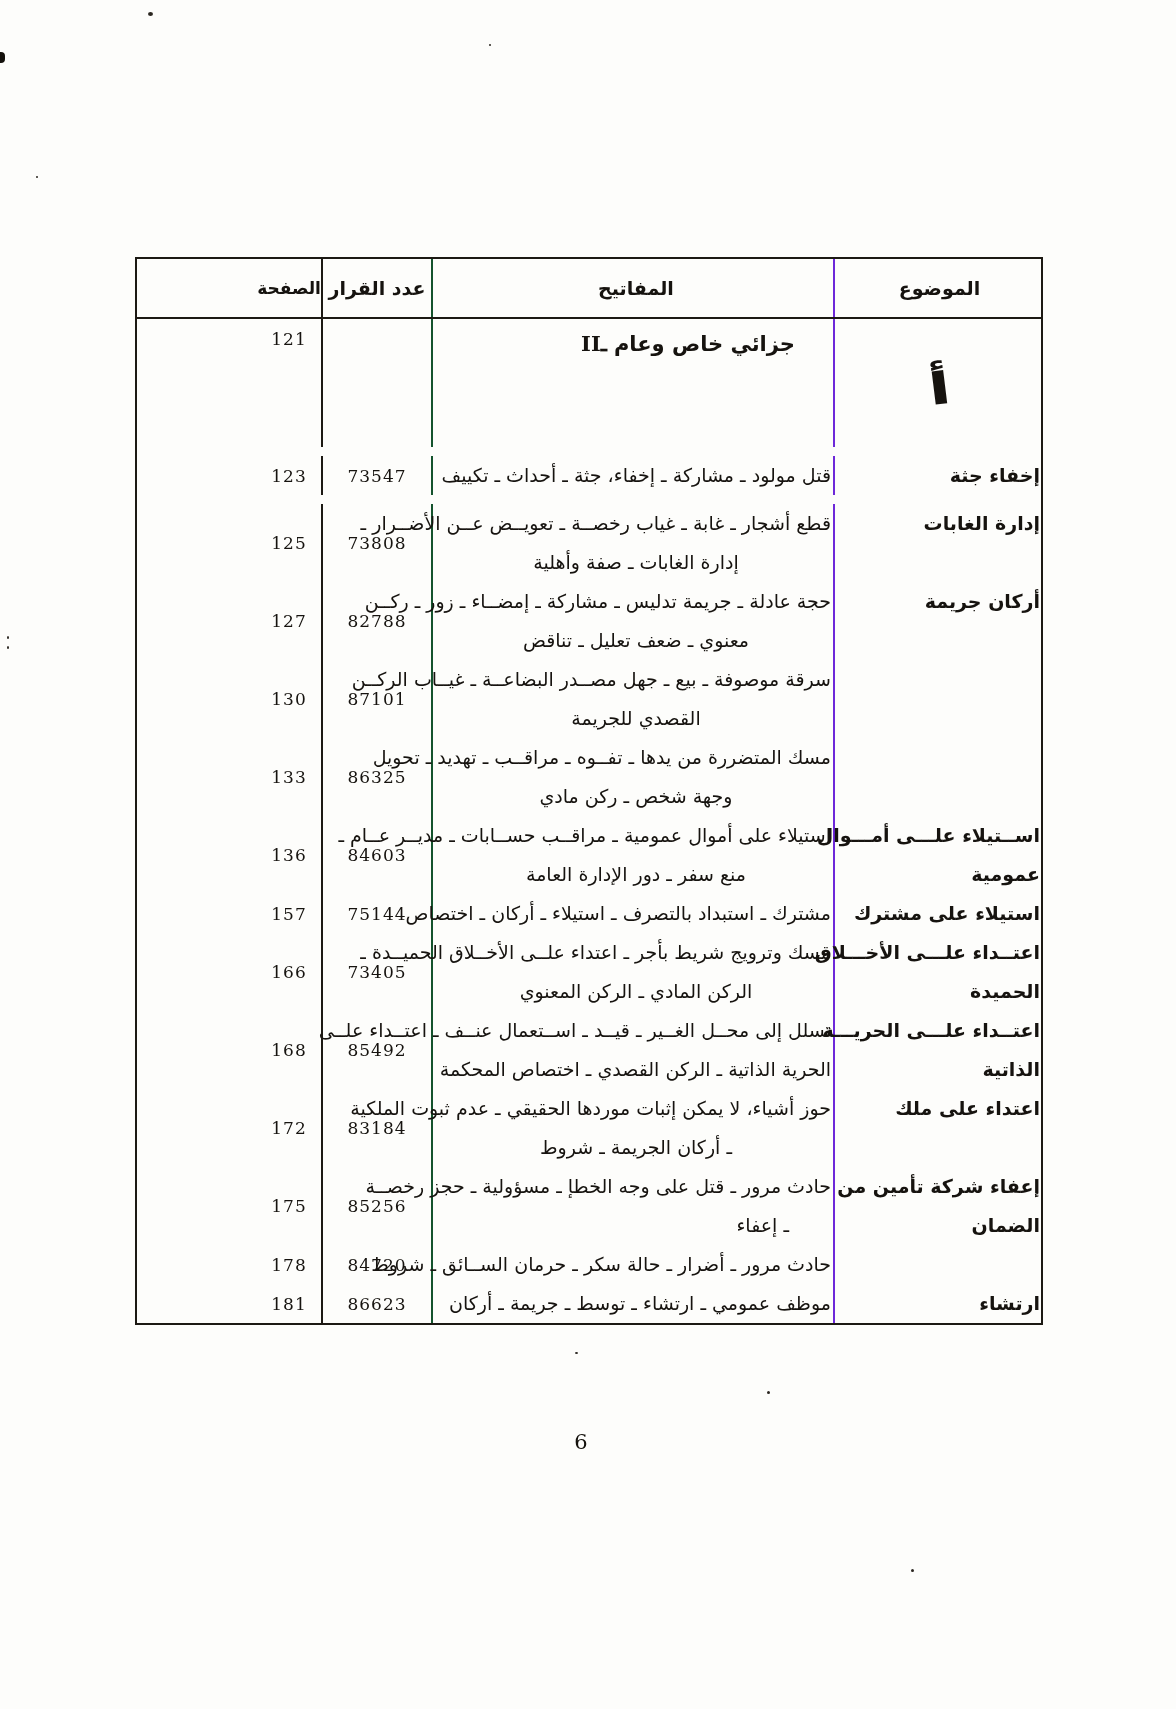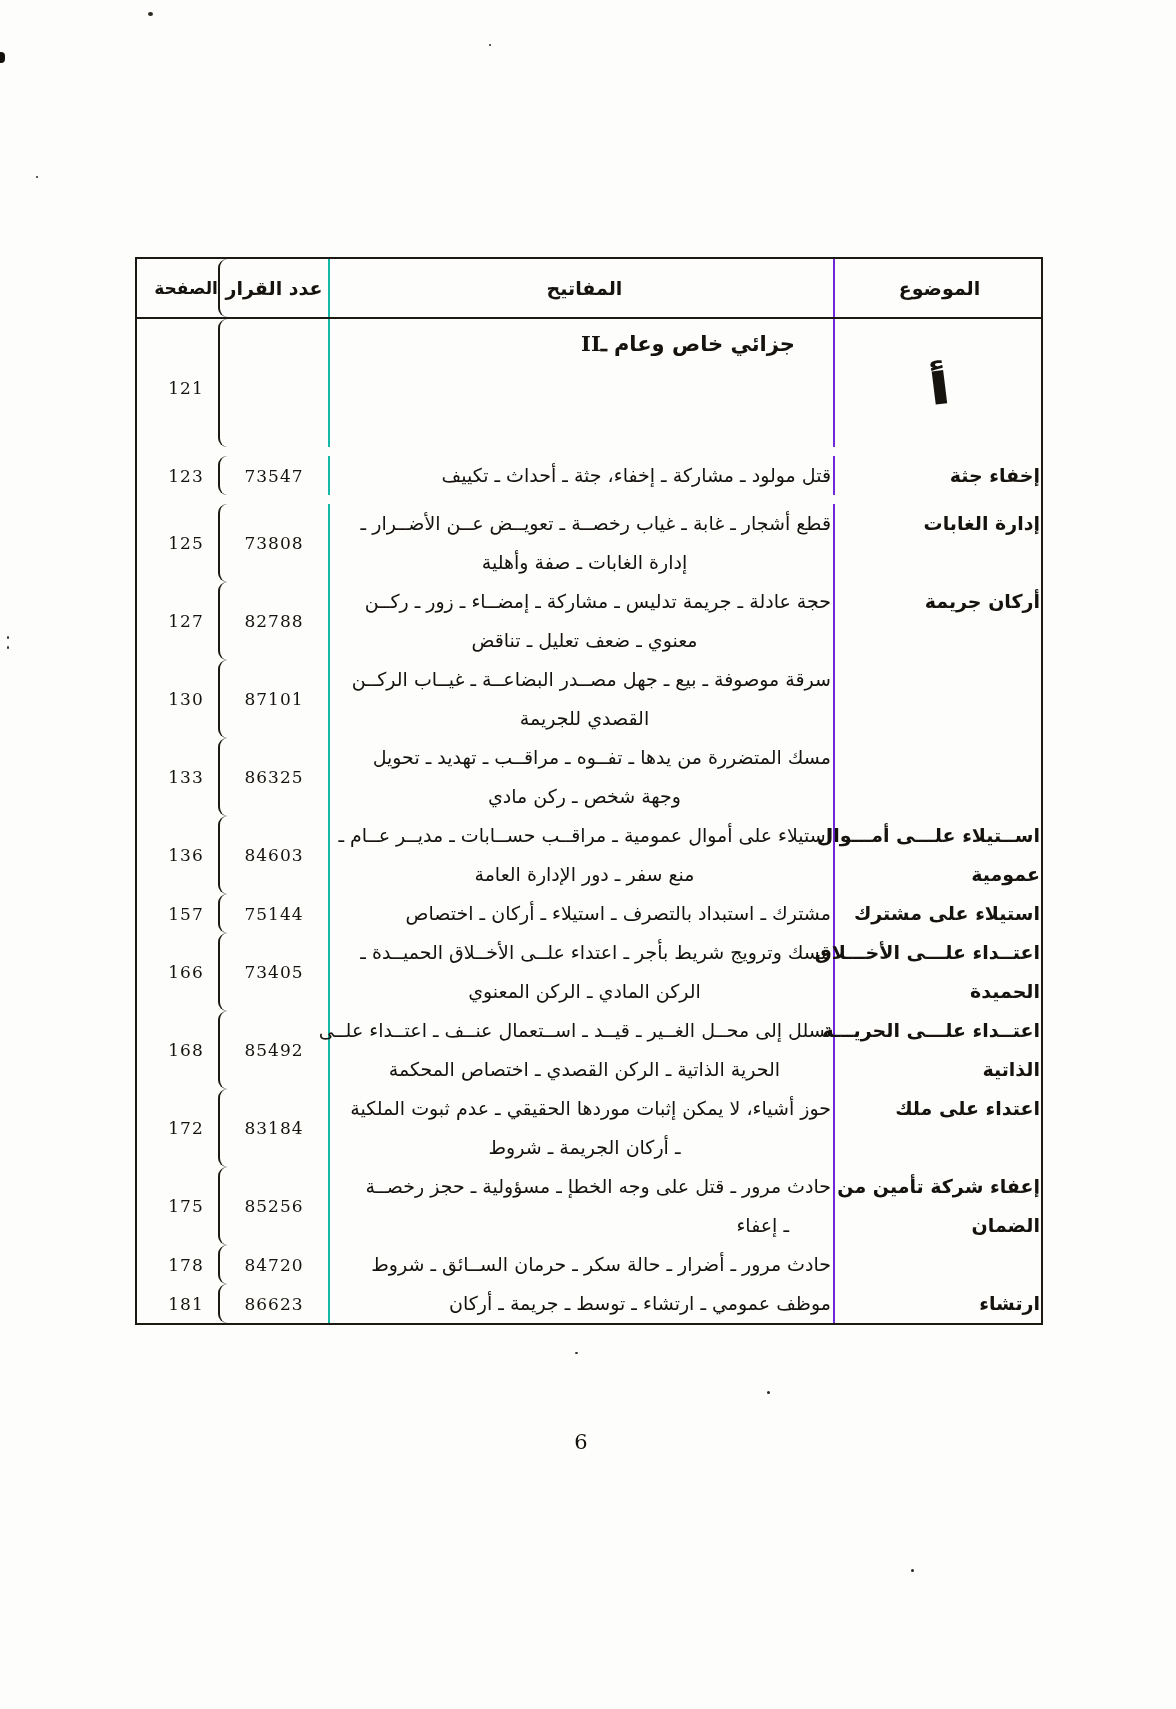--- a/index.html
+++ b/index.html
@@ -16,37 +16,37 @@
   
   .doc-table {
     position:absolute; left:135px; top:257px; width:908px;
     border:2px solid #1c1913;
     direction:rtl;
     background:#fdfdfb;
   }
   .trow { display:flex; align-items:stretch; }
   .cell { flex:none; }
   .c-subject { width:208px; border-left:2px solid #6d28d9; padding:0 1px 0 4px; }
-  .c-keys    { width:505px; border-left:2px solid #14b8a6; padding:0 2px 0 8px; }
-  .c-dec     { width:110px; border-left:2px solid #1c1913; display:flex; align-items:center; justify-content:center;border-radius:9px; }
+  .c-keys    { width:402px; border-left:2px solid #14532d; padding:0 2px 0 8px; }
+  .c-dec     { width:110px; border-left:2px solid #1c1913; display:flex; align-items:center; justify-content:center; }
   .c-pg      { width:64px;  display:flex; align-items:center; justify-content:center; }
   
   .thead { height:60px; border-bottom:2px solid #1c1913; font-weight:bold; }
   .thead .hcell { display:flex; align-items:center; justify-content:center; font-size:19px; }
   .thead .c-pg  { font-size:17px; }
   
   .section-block { height:128px; }
   .section-block .c-keys { padding-top:10px; }
   .section-title-line { display:flex; direction:ltr; justify-content:flex-end; gap:7px;
     padding-left:0; padding-right:36px; font-weight:bold; font-size:21px; line-height:30px; }
   .section-numeral { font-family:"DejaVu Serif", serif; font-weight:bold; }
   .section-letter-wrap { display:flex; justify-content:center; padding-top:48px; }
   .section-letter { font-size:44px; font-weight:bold; line-height:44px;
     transform:rotate(-7deg) scaleX(1.5); transform-origin:center; }
-  .section-block .c-pg { align-items:center; padding-top:10px; }
+  .section-block .c-pg { align-items:flex-start; padding-top:10px; }
   
   .line { display:block; line-height:39px; white-space:nowrap; }
   .line:empty { display:none; }
   .keys-line { font-size:19px; text-align:right; }
   .keys-line.l2 { text-align:center; }
   .keys-line.l2.right-indent { text-align:right; padding-left:0; padding-right:42px; }
   .subject-line { font-size:19px; font-weight:bold; text-align:right; }
   .num { font-family:"DejaVu Serif", serif; font-size:17px; letter-spacing:1px; }
   .row-pad { padding:9px 0; }
   

